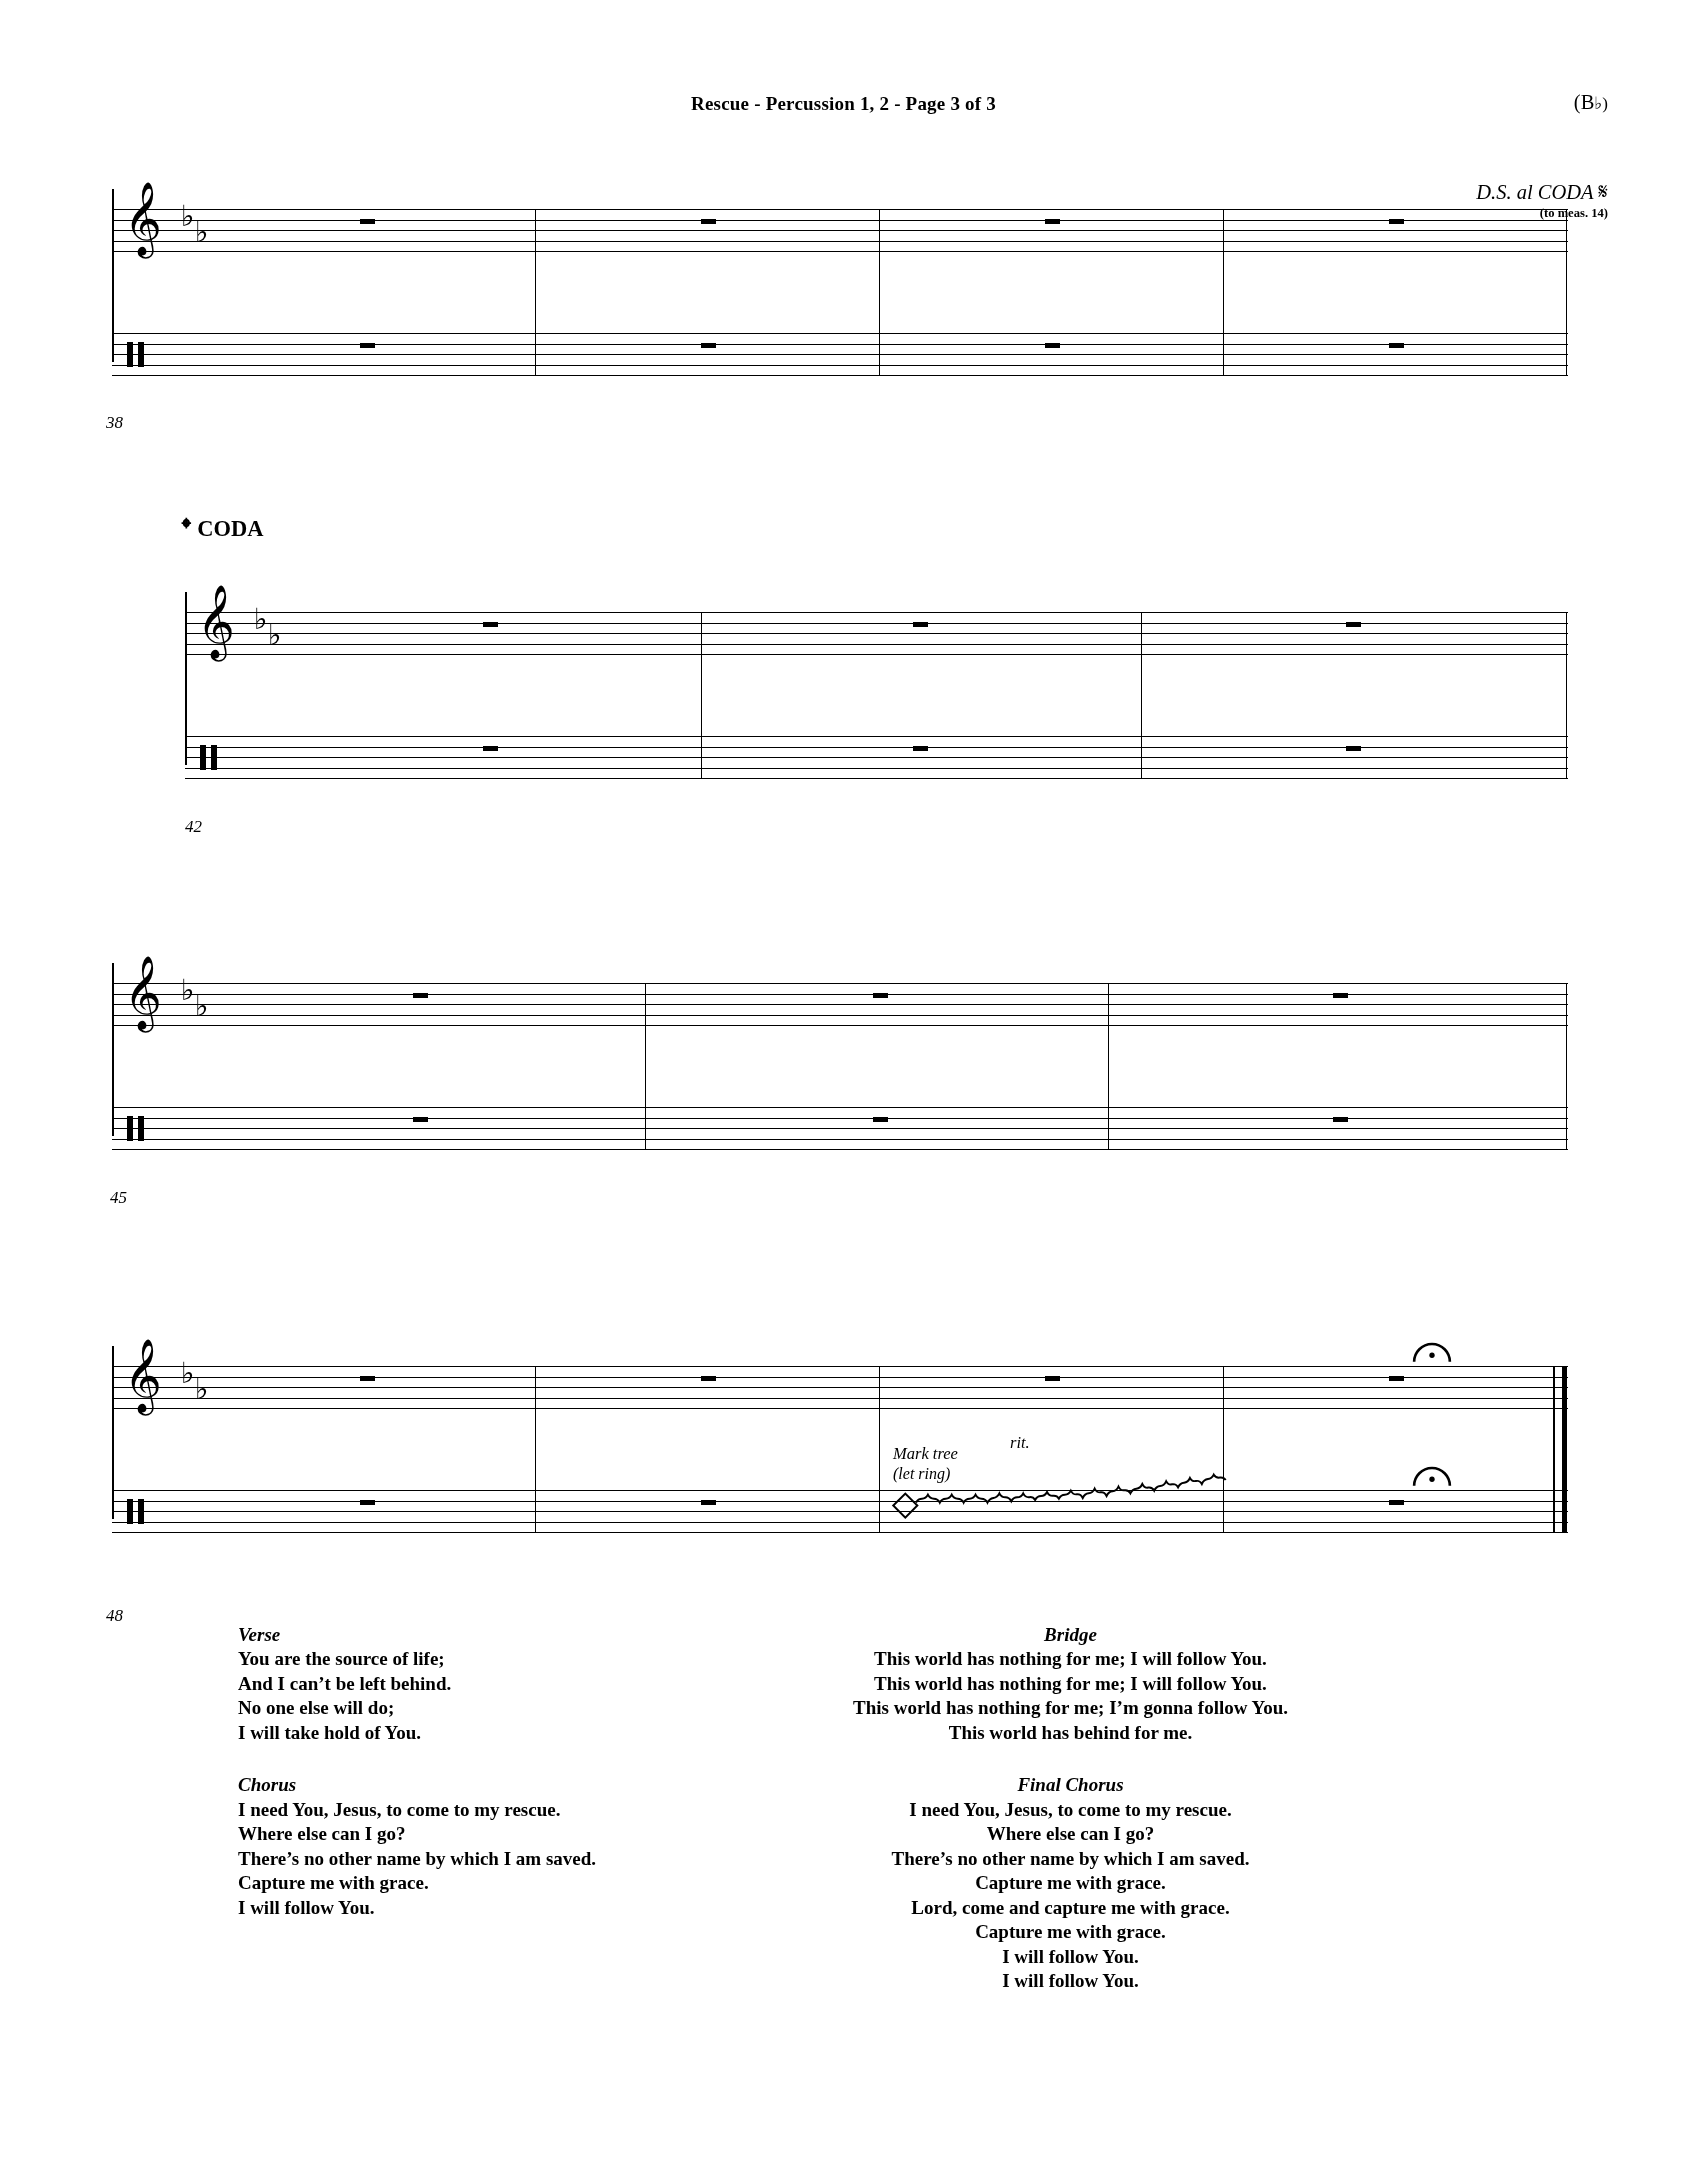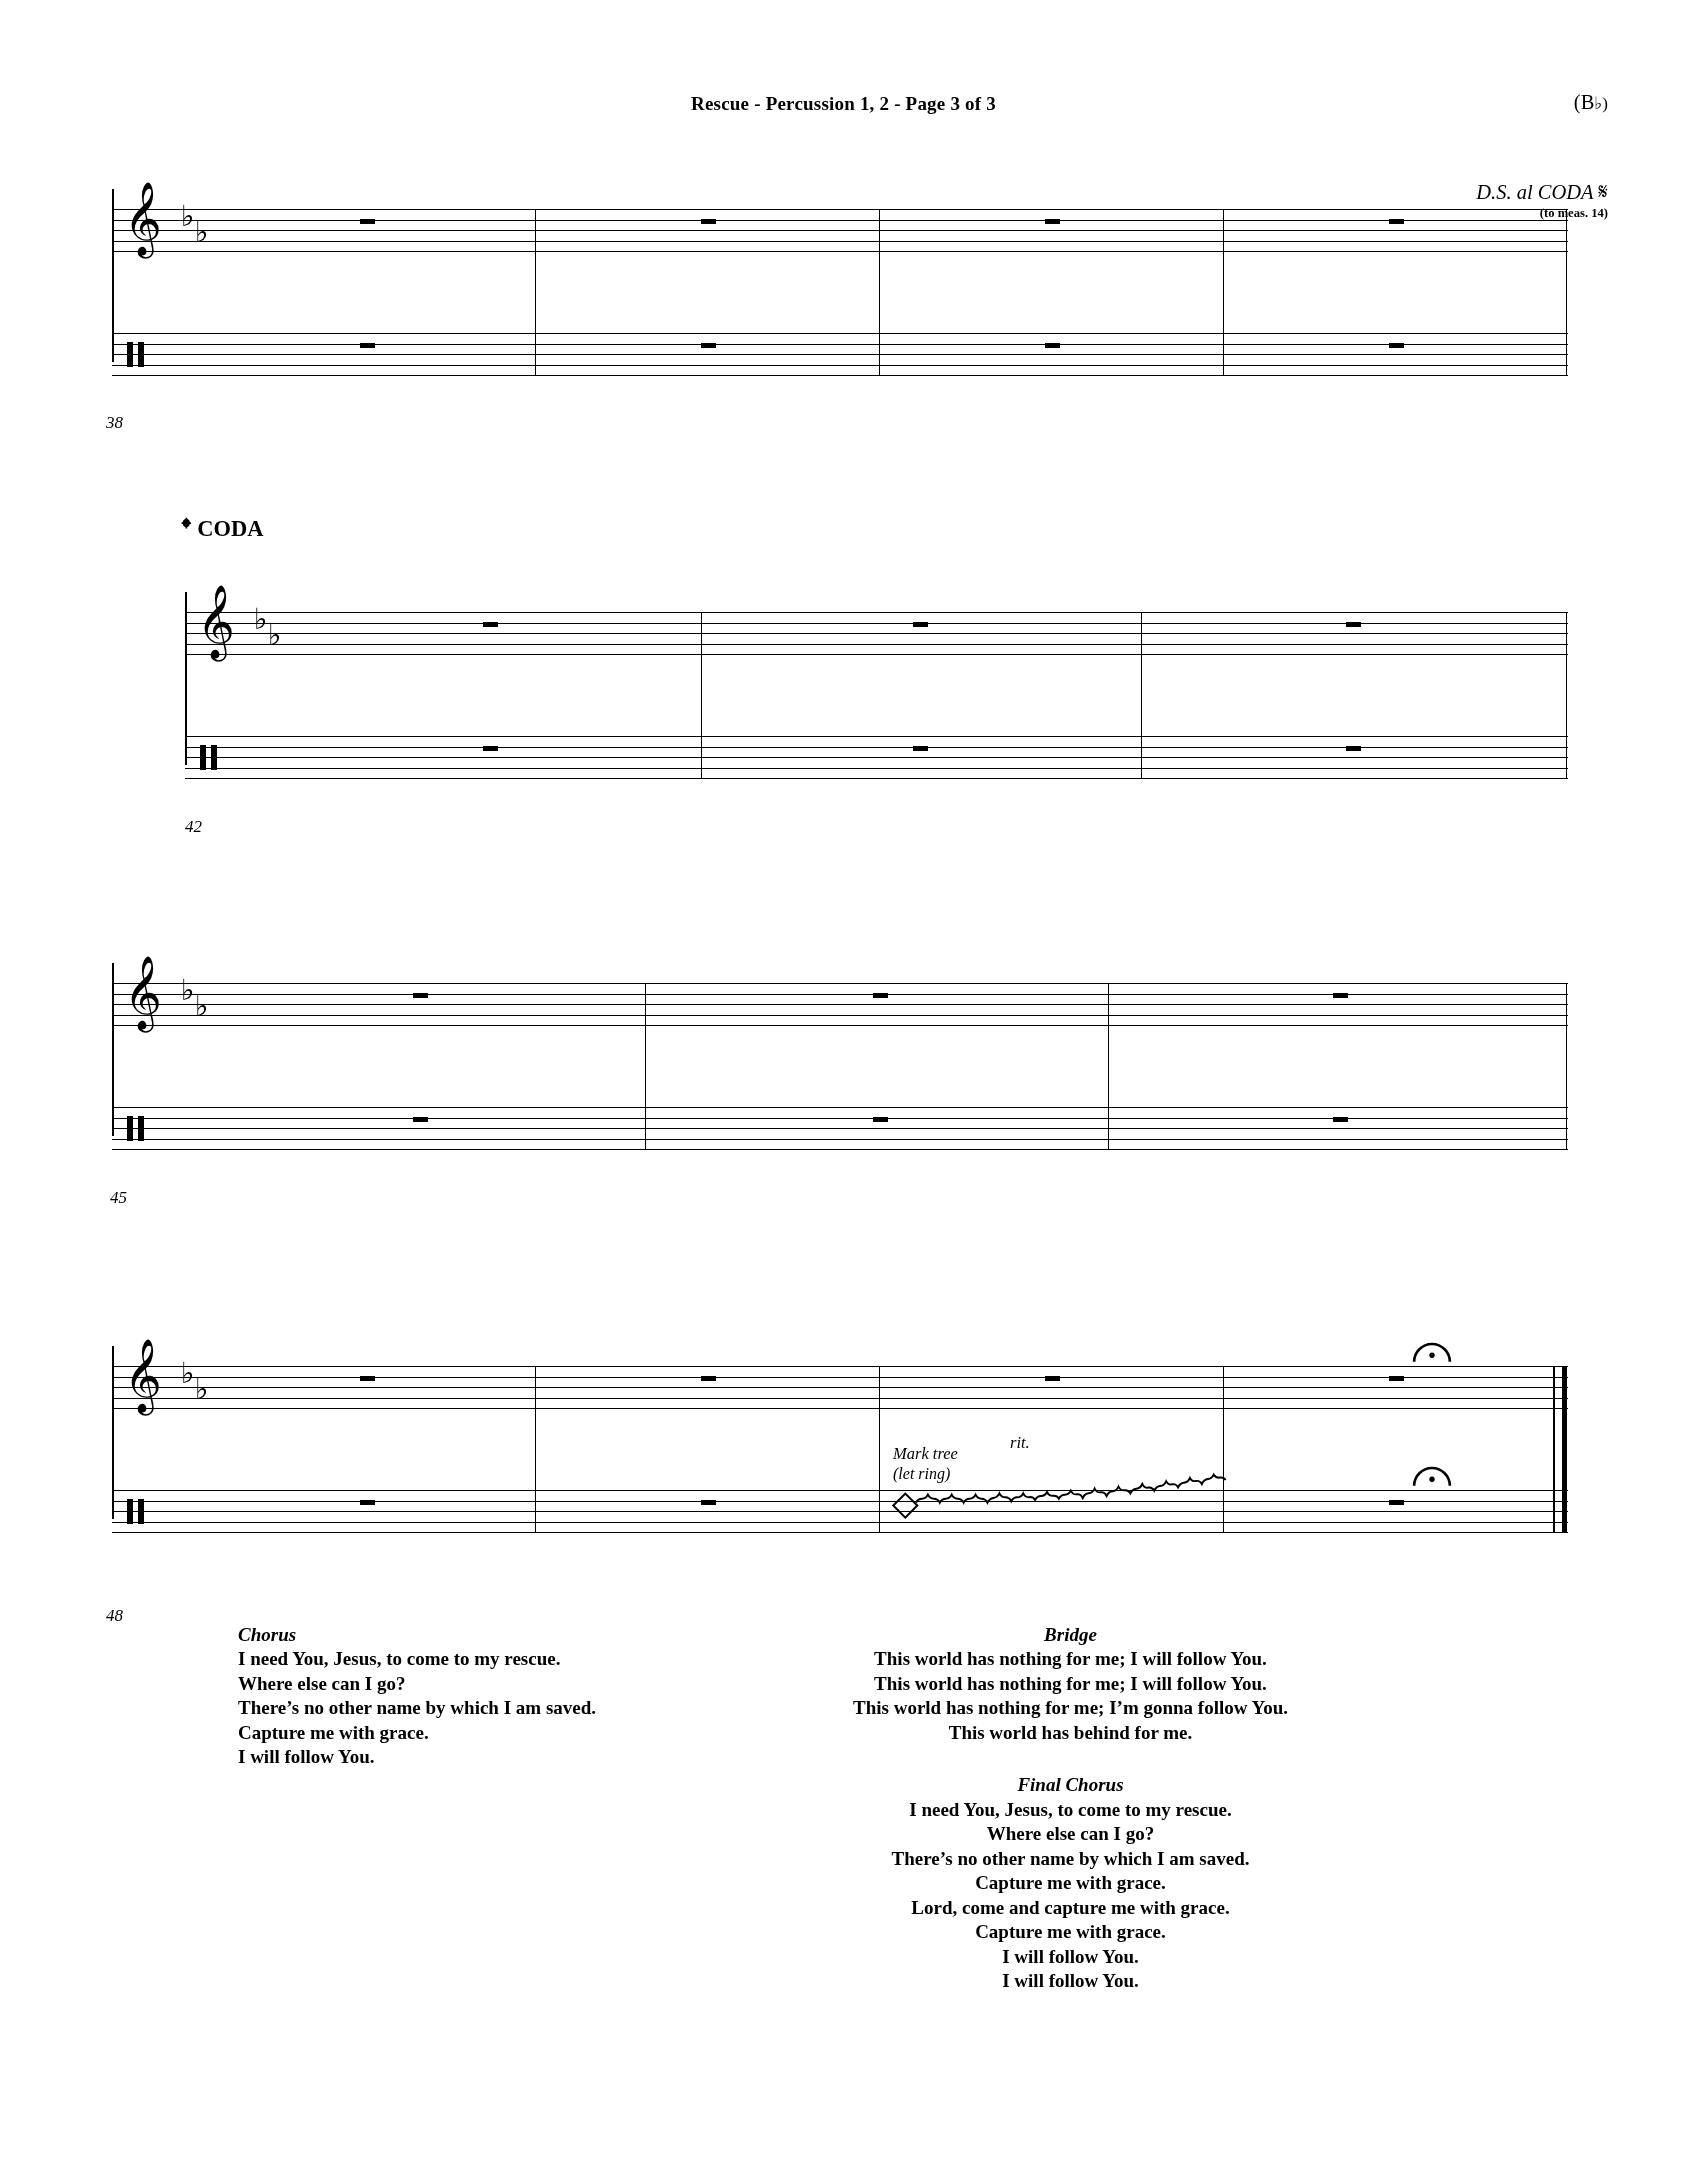--- a/index.html
+++ b/index.html
@@ -427,20 +427,27 @@
     <circle cx="30" cy="20" r="4" fill="#000"></circle>
   </svg>
 </div>
 <div class="meas-num" style="left:106px; top:1606px;">48</div>
 
 <style></style>
 
 <div class="lyrics">
 
   <div class="lyr-col left">
+    <div class="lyr-block">
+      <div class="lyr-head">Verse</div>
+      <div class="lyr-line">You are the source of life;</div>
+      <div class="lyr-line">And I can’t be left behind.</div>
+      <div class="lyr-line">No one else will do;</div>
+      <div class="lyr-line">I will take hold of You.</div>
+    </div>
     <div class="lyr-block">
       <div class="lyr-head">Chorus</div>
       <div class="lyr-line">I need You, Jesus, to come to my rescue.</div>
       <div class="lyr-line">Where else can I go?</div>
       <div class="lyr-line">There’s no other name by which I am saved.</div>
       <div class="lyr-line">Capture me with grace.</div>
       <div class="lyr-line">I will follow You.</div>
     </div>
   </div>
 

